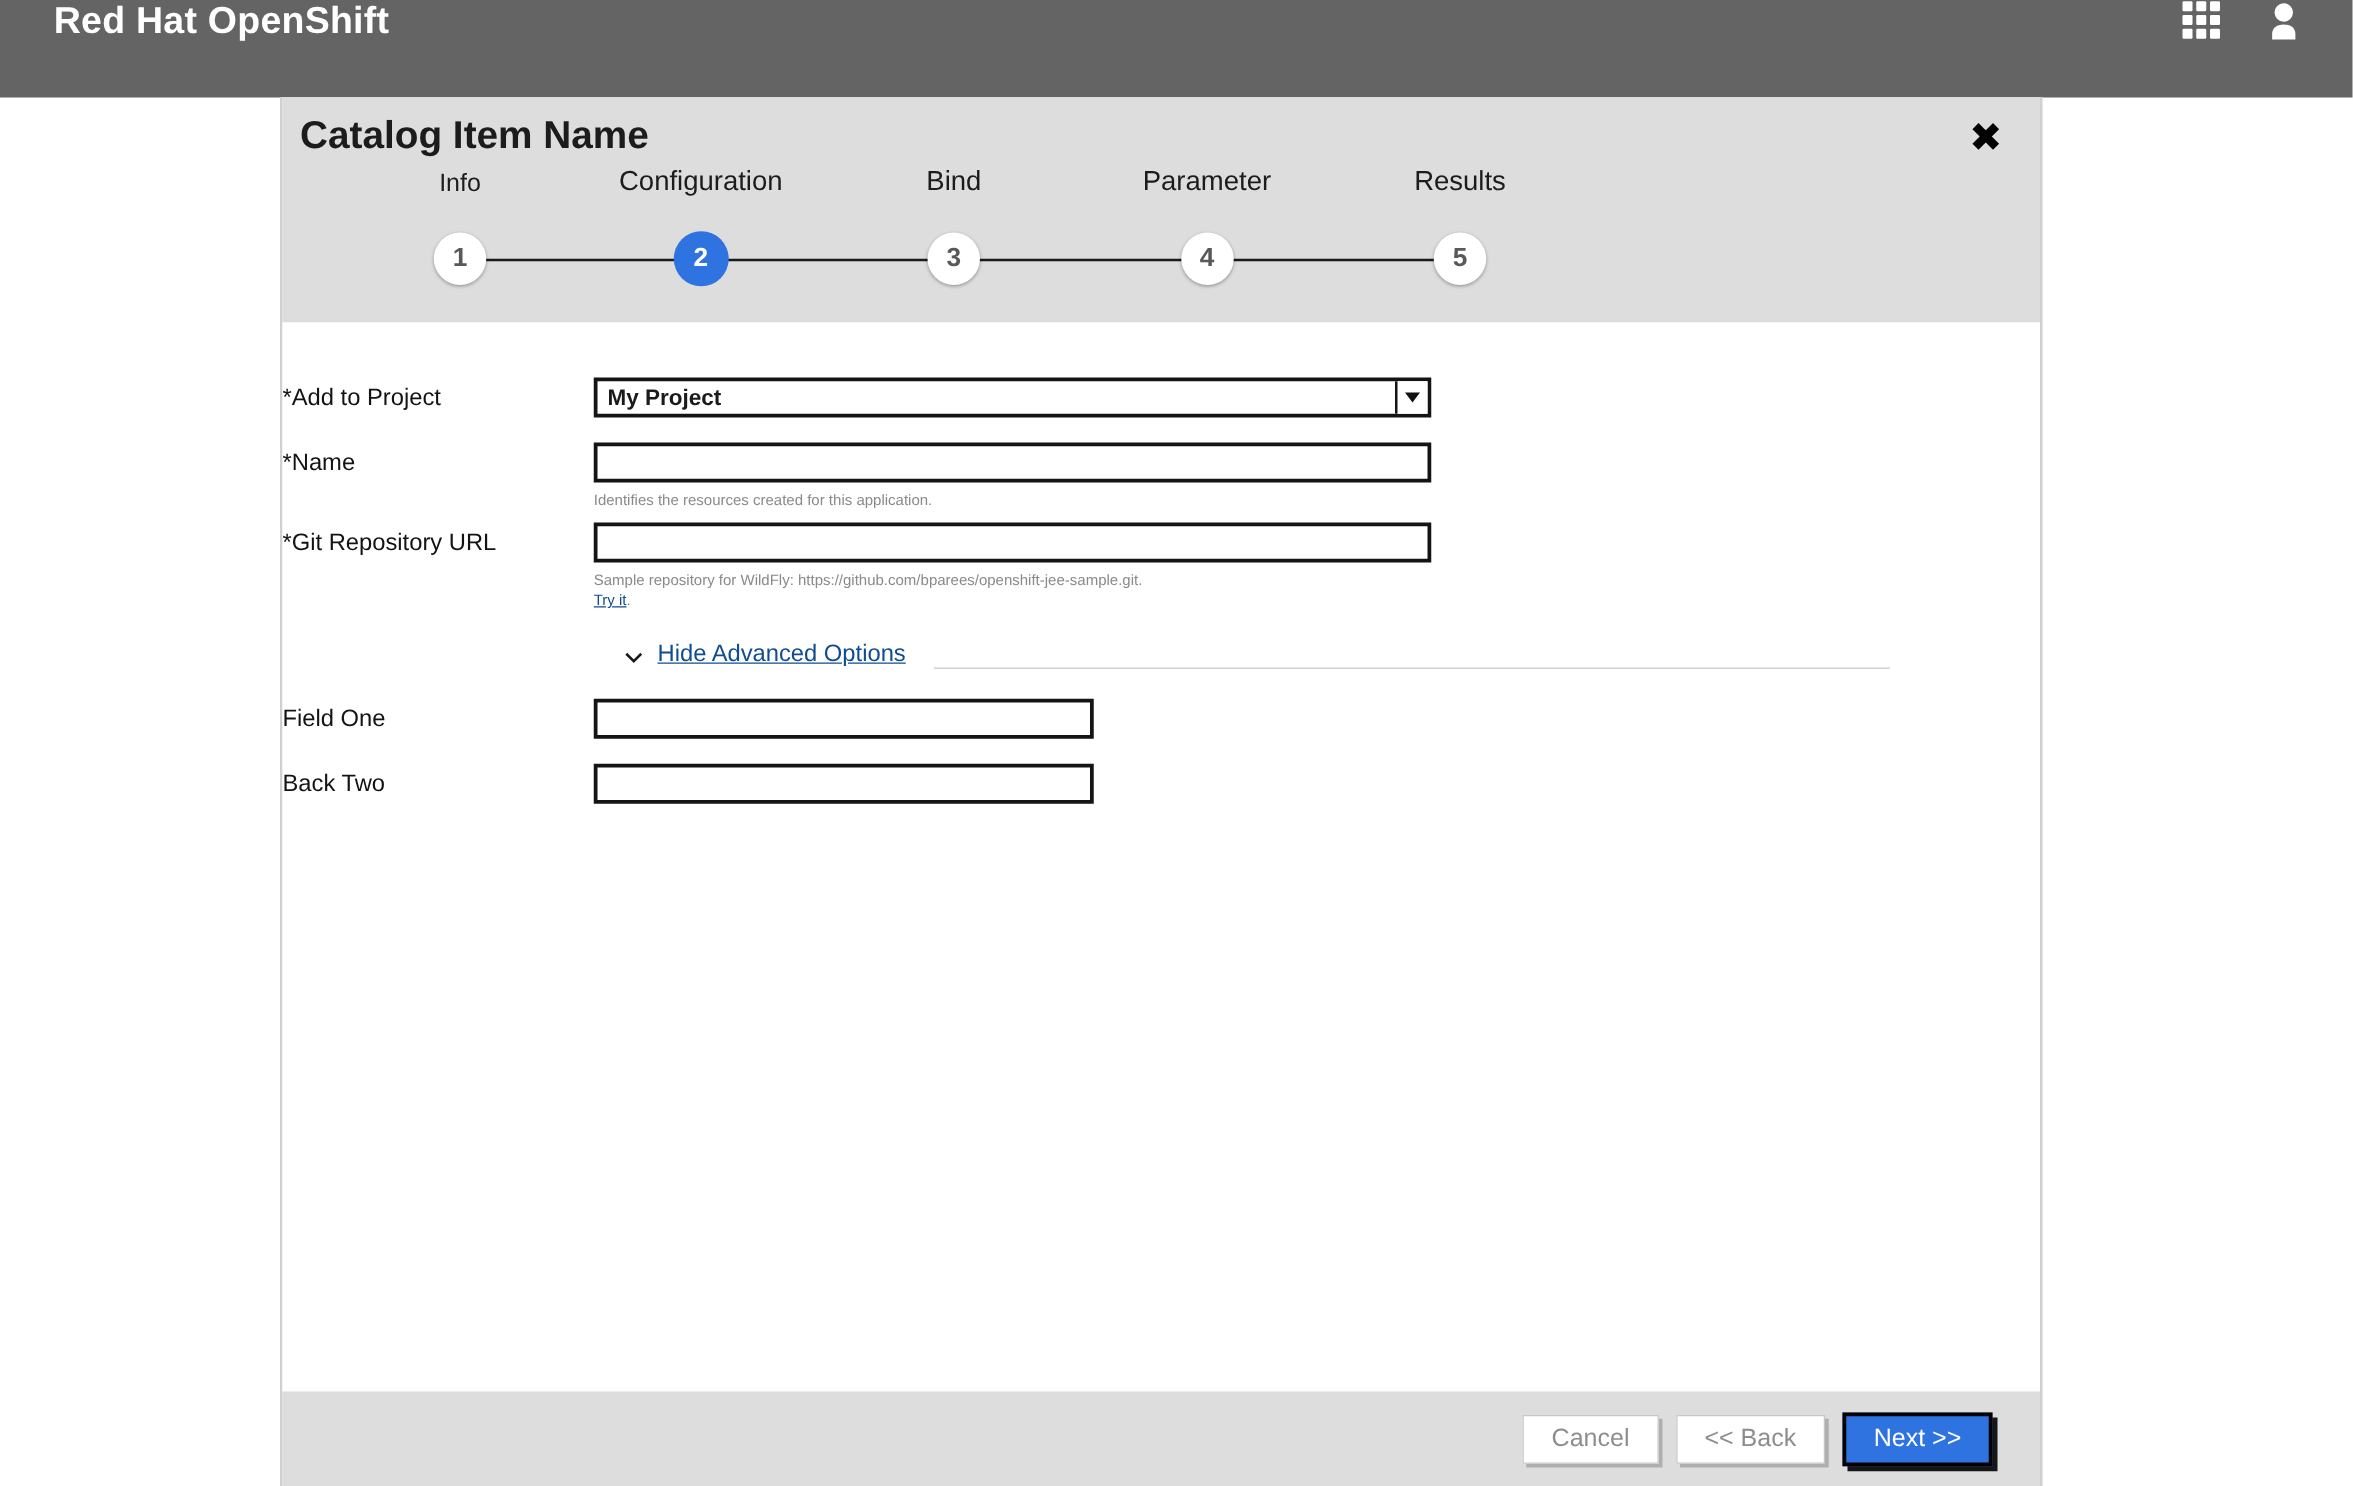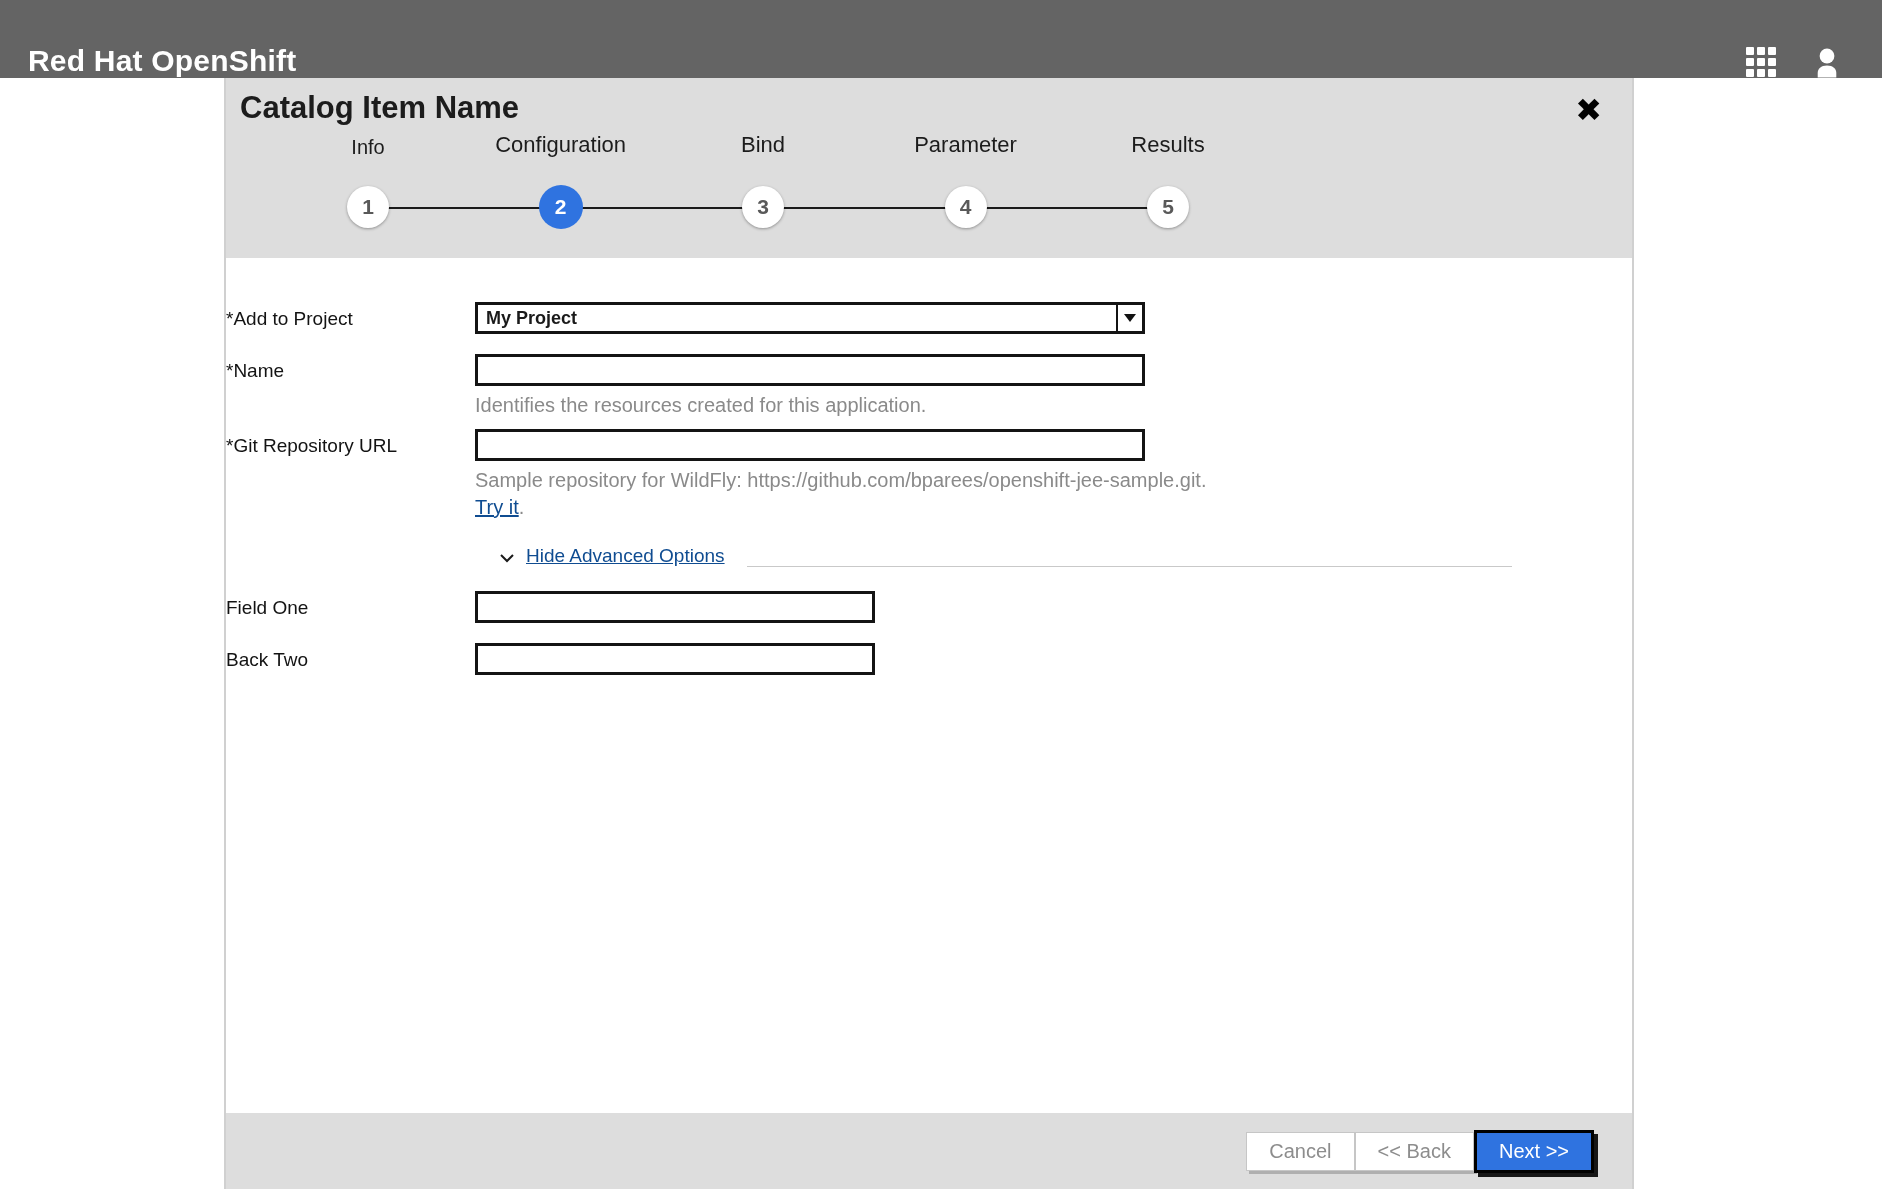--- a/index.html
+++ b/index.html
@@ -15,22 +15,23 @@
   }
 
   
   .masthead {
     position: absolute;
     left: 0; top: 0;
     width: 1882px;
     height: 78px;
     background: #646464;
     display: flex;
-    align-items: flex-end;
+    align-items: flex-start;
     justify-content: space-between;
+    padding-left: 15px;
   }
   .brand {
     color: #ffffff;
     font-size: 30px;
     font-weight: 600;
     letter-spacing: 0.2px;
     margin-left: 28px;
     white-space: nowrap;
   }
   .masthead-icons {
@@ -227,21 +228,21 @@
     background: #ffffff;
   }
   .caret-down {
     width: 0; height: 0;
     border-left: 6px solid transparent;
     border-right: 6px solid transparent;
     border-top: 8px solid #111111;
   }
 
   .help-text {
-    font-size: 20px;
+    font-size: 12px;
     color: #8a8a8a;
     margin-top: 6px;
     line-height: 1.35;
     white-space: nowrap;
   }
   .help-text a,
   .link {
     color: #0f4c91;
     text-decoration: underline;
   }
@@ -276,21 +277,21 @@
 
   
   .dialog-footer {
     flex: 0 0 auto;
     height: 76px;
     background: #dddddd;
     display: flex;
     align-items: center;
     justify-content: flex-end;
     padding-right: 38px;
-    gap: 0;
+    gap: 14px;
   }
   .btn {
     font-family: "Liberation Sans", sans-serif;
     font-size: 20px;
     padding: 7px 22px;
     cursor: pointer;
     line-height: 1.15;
   }
   .btn-default {
     background: #ffffff;

